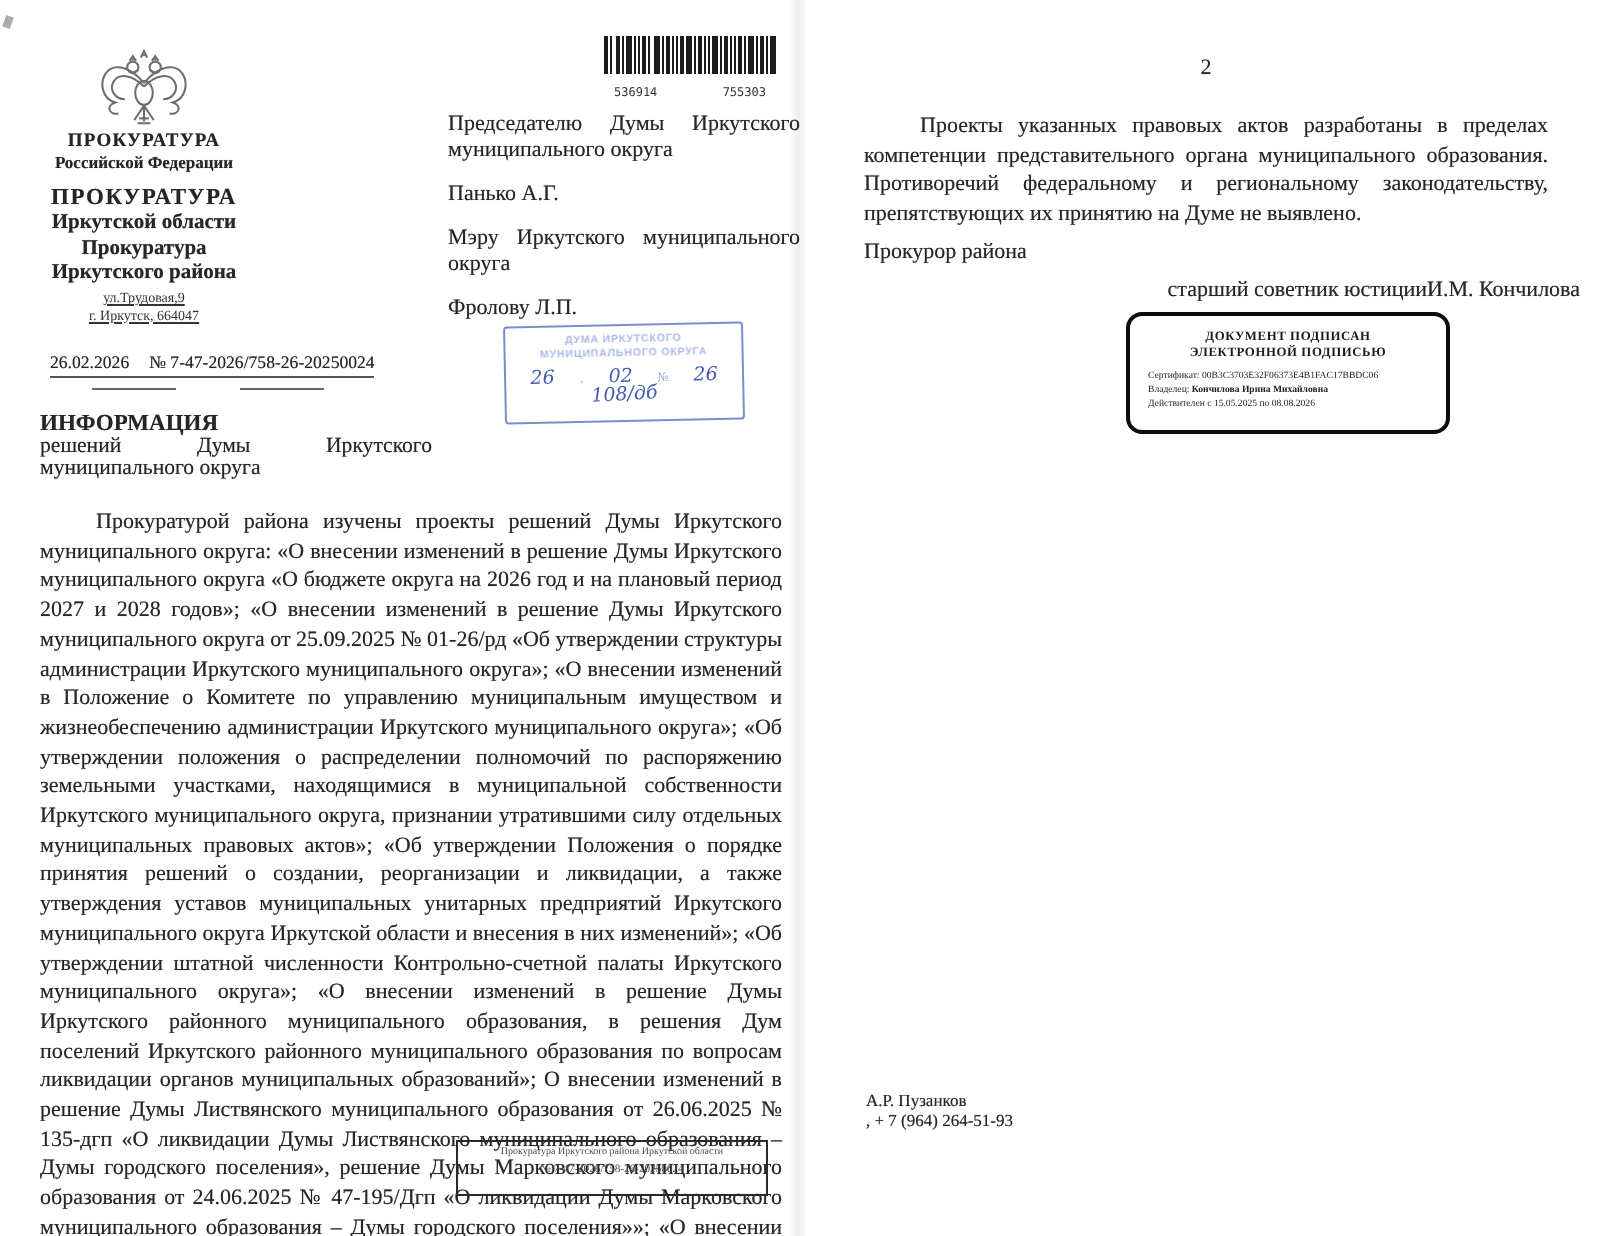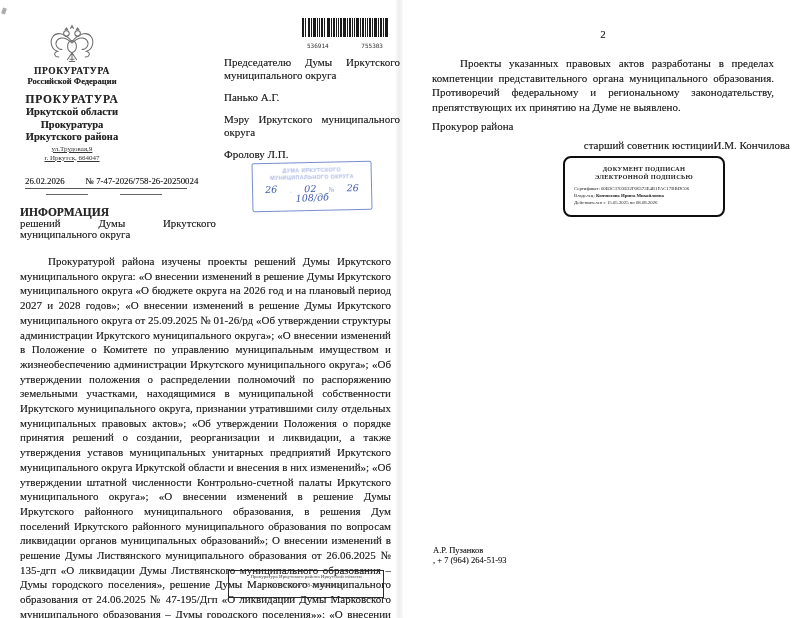--- a/index.html
+++ b/index.html
@@ -47,21 +47,21 @@
   .in-stamp-hw{display:flex;justify-content:space-around;align-items:baseline;
     margin-top:3px;padding:0 6px;
     font-style:italic;font-size:9.5px;color:#3f5cb0;font-family:"DejaVu Serif",serif;}
   .in-stamp-no{font-style:italic;font-size:9.5px;color:#3f5cb0;text-align:center;
     margin-top:-2px;transform:rotate(-2deg);font-family:"DejaVu Serif",serif;}
   .in-stamp-dot{color:rgba(76,104,190,0.55);font-size:7px;}
   .in-stamp-nolabel{color:rgba(76,104,190,0.6);font-size:6px;font-style:normal;}
 
   
   .refline{position:absolute;left:25px;top:176px;width:162px;
-    font-size:8.8px;display:flex;gap:21px;border-bottom:1px solid #555;
+    font-size:8.8px;display:flex;gap:10px;border-bottom:1px solid #555;
     padding-bottom:2px;white-space:nowrap;}
   .refline-sub{position:absolute;top:194px;height:1px;background:#666;}
   .refline-sub.a{left:46px;width:42px;}
   .refline-sub.b{left:120px;width:42px;}
 
   
   .info-title{position:absolute;left:20px;top:206px;font-weight:bold;font-size:11.5px;}
   .info-sub{position:absolute;left:20px;top:218px;width:196px;font-size:10.8px;line-height:11.3px;}
   .info-sub .l{white-space:nowrap;}
   .info-sub .stretch{text-align:justify;text-align-last:justify;}

